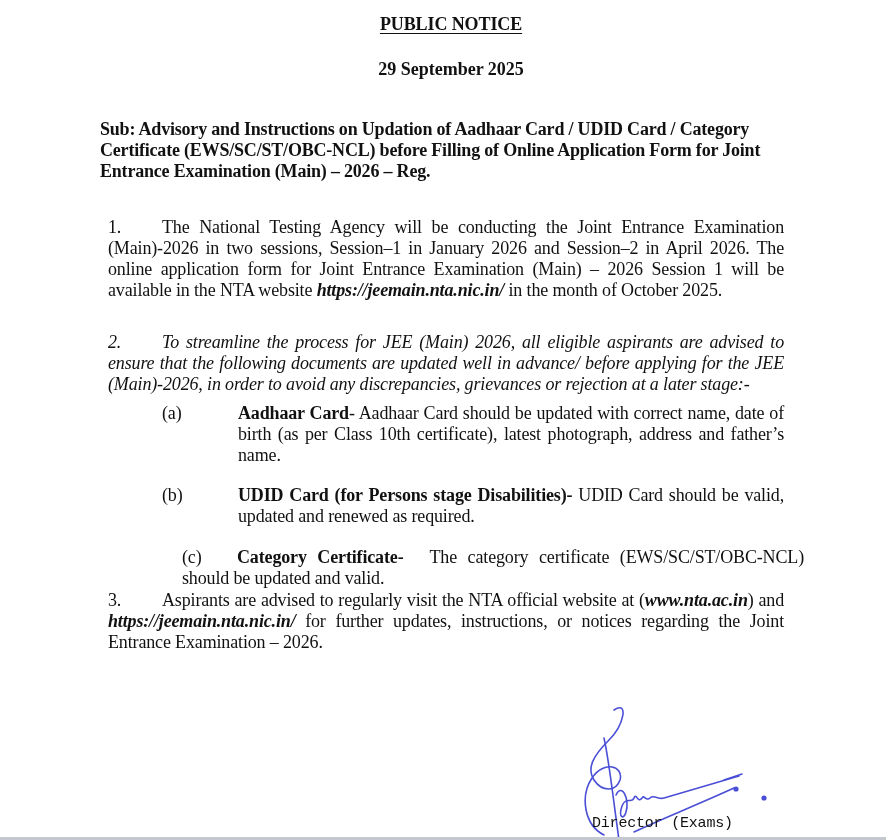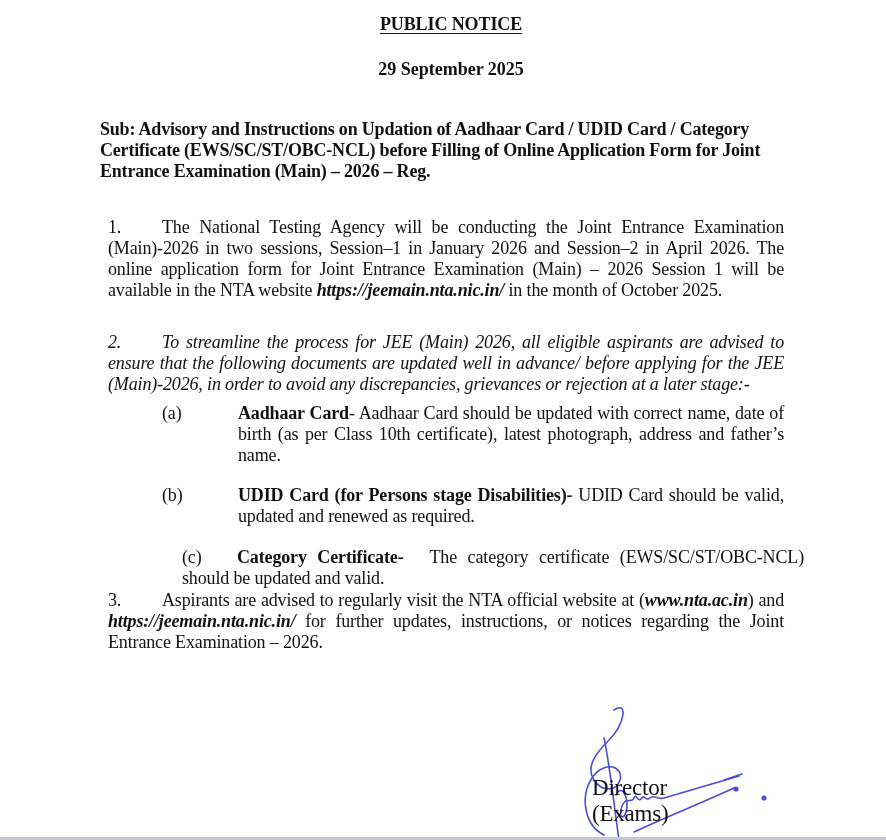--- a/index.html
+++ b/index.html
@@ -110,23 +110,24 @@
     .signature {
       position: absolute;
       left: 574px;
       top: 700px;
       width: 200px;
       height: 140px;
     }
     .signatory {
       position: absolute;
       left: 592px;
-      top: 775px;
-      font-size: 23px;
+      top: 815px;
+      font-size: 15px;
       letter-spacing: -0.2px;
+      font-family: Liberation Mono, monospace;
     }
   </style>
 </head>
 <body>
 
 <div class="page">
 
   <div class="title">PUBLIC NOTICE</div>
   <div class="date">29 September 2025</div>
   <div class="subject">Sub: Advisory and Instructions on Updation of Aadhaar Card / UDID Card / Category Certificate (EWS/SC/ST/OBC-NCL) before Filling of Online Application Form for Joint Entrance Examination (Main) – 2026 – Reg.</div>

